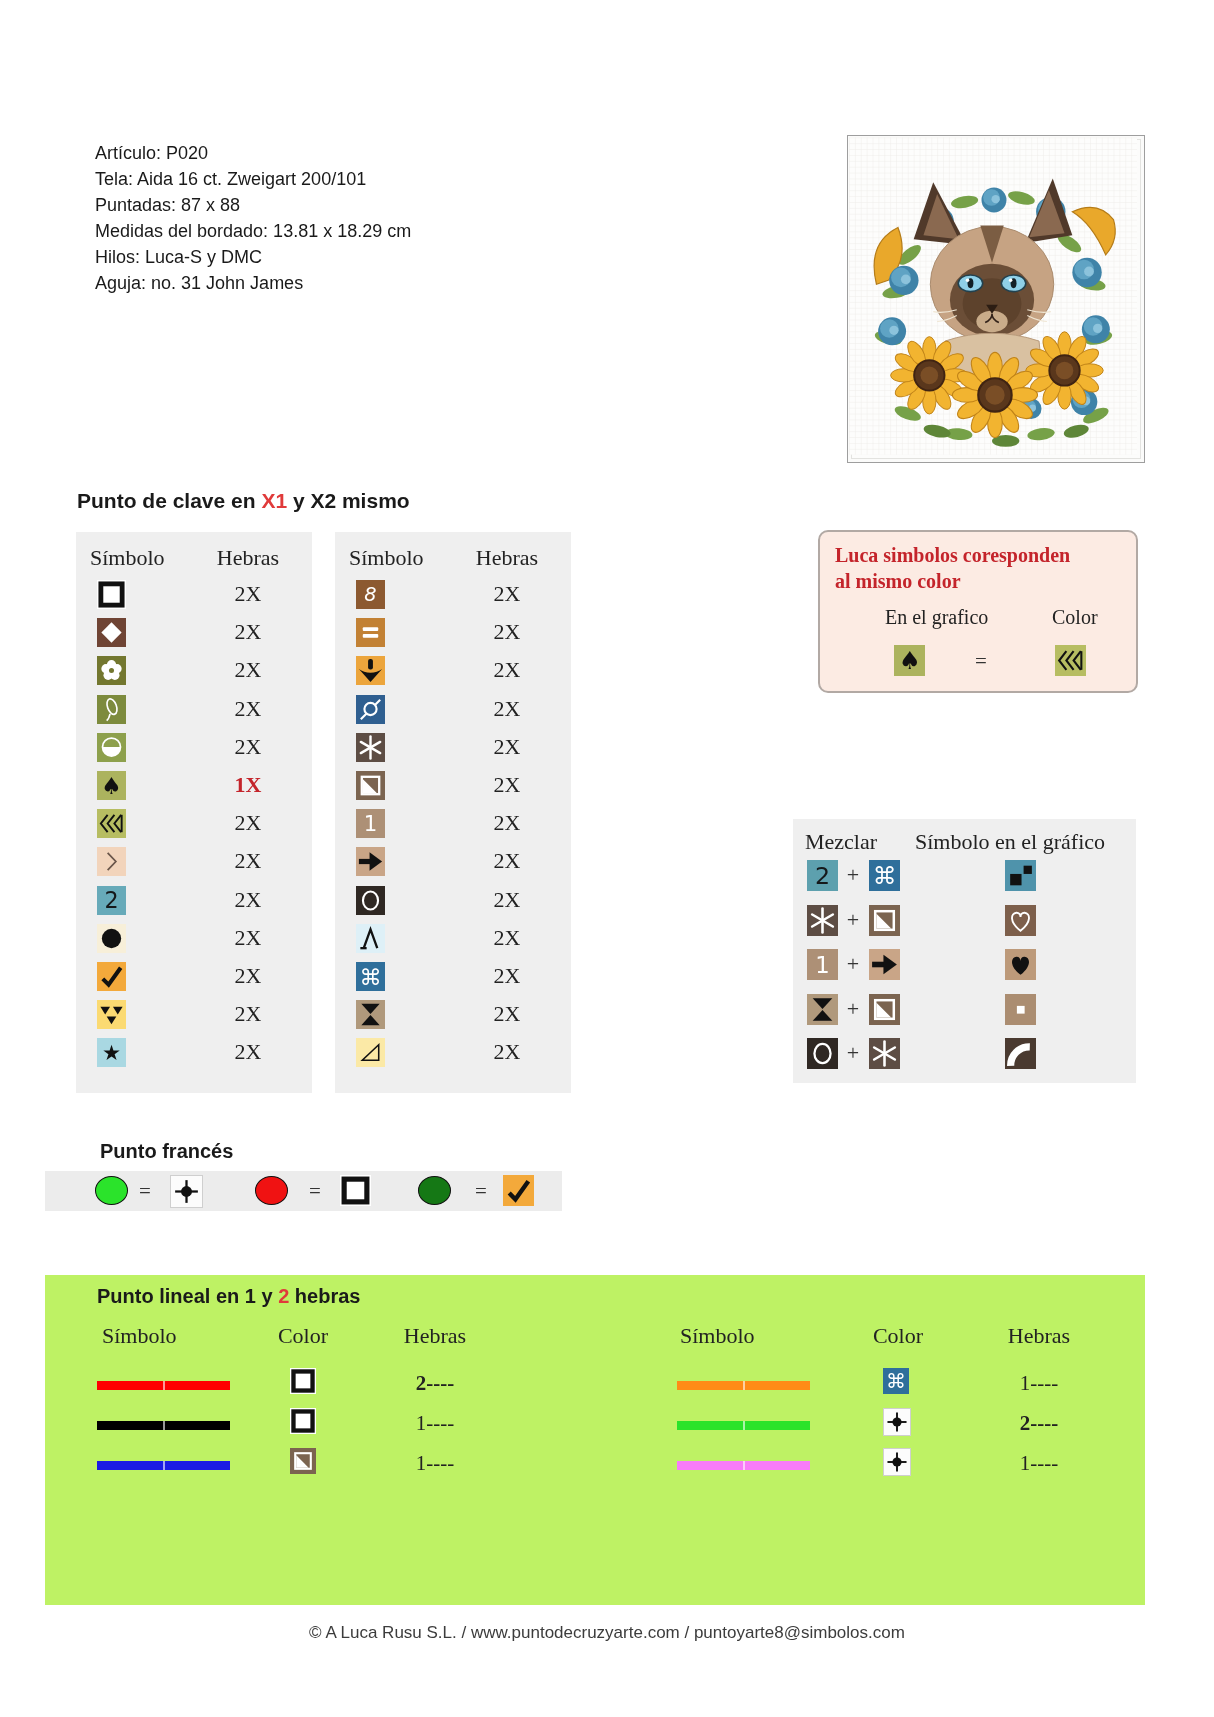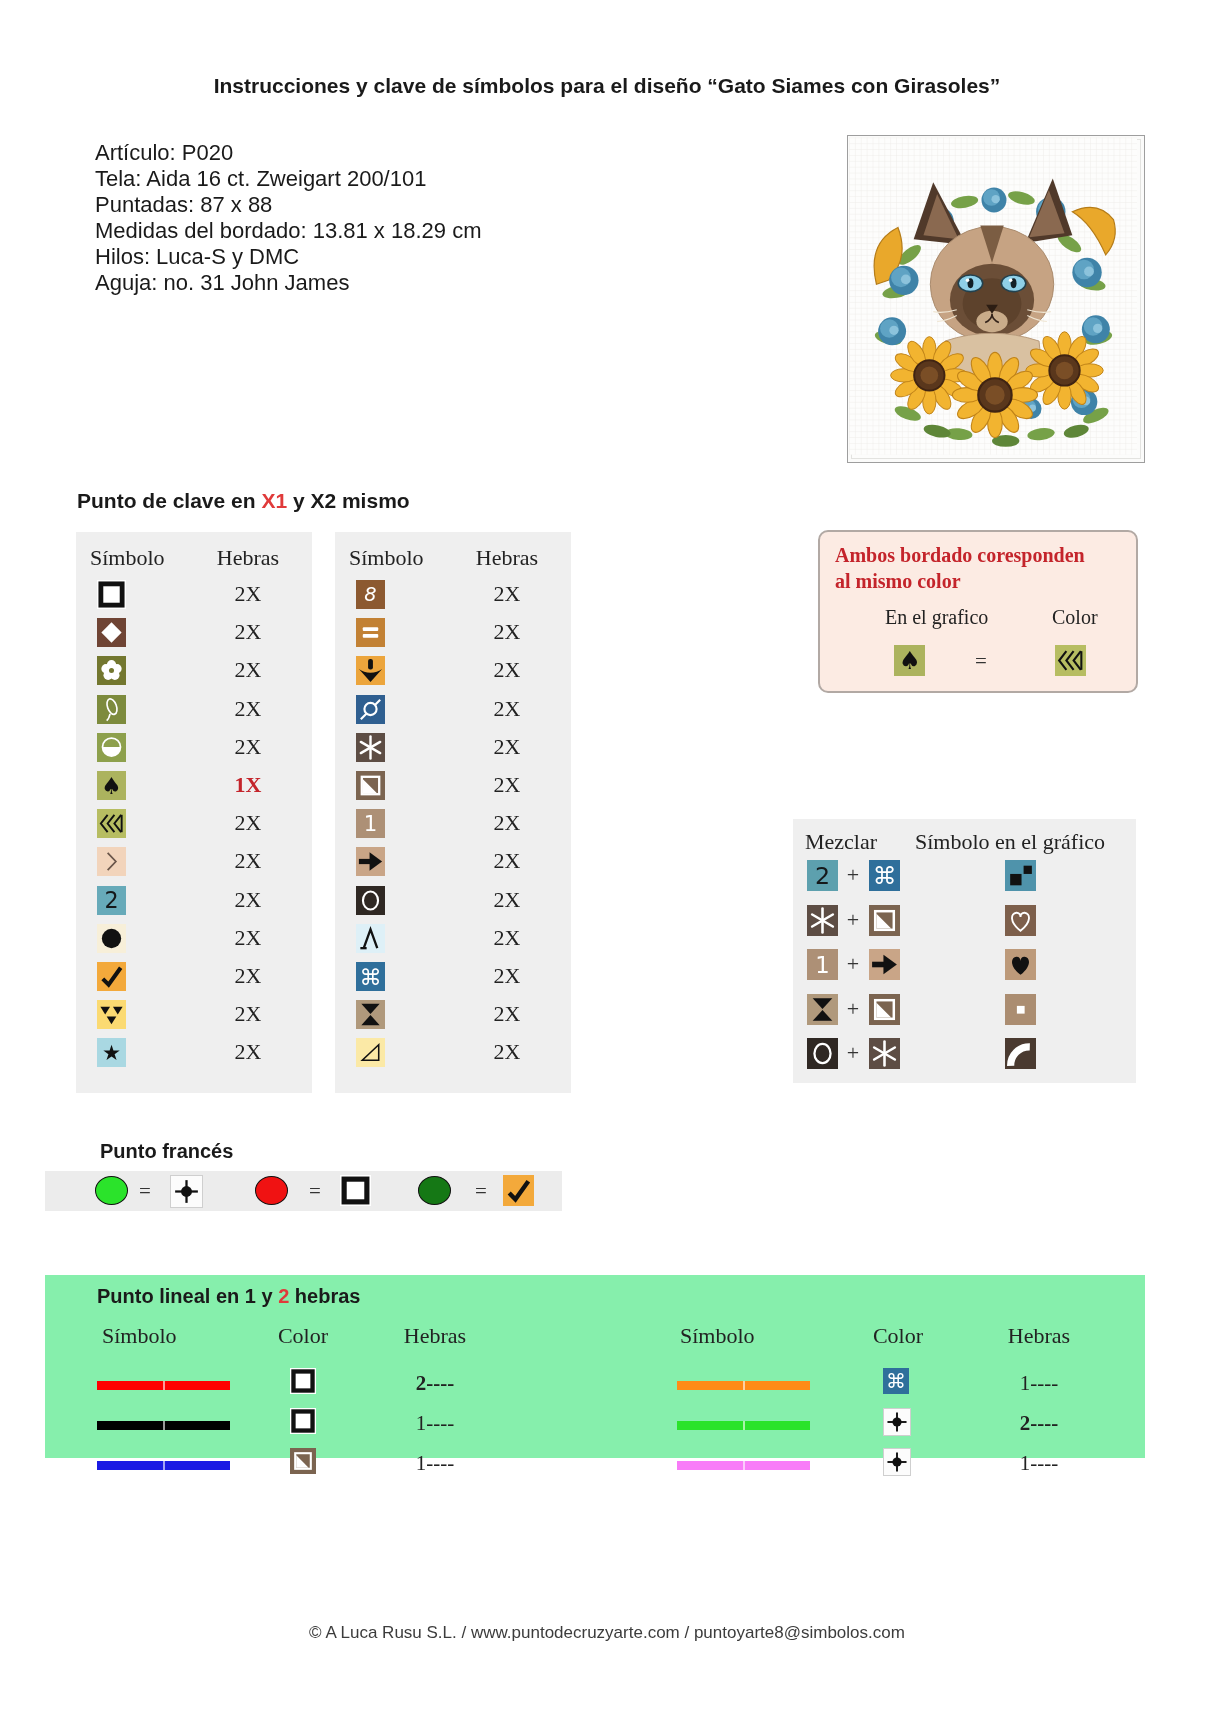--- a/index.html
+++ b/index.html
@@ -1,19 +1,19 @@
 <!DOCTYPE html>
 <html><head>
 <meta charset="utf-8">
 <style>
   html,body{margin:0;padding:0;background:#ffffff;}
   .page{position:relative;width:1214px;height:1717px;background:#fff;overflow:hidden;color:#1a1a1a;}
   .sans{font-family:"Liberation Sans",sans-serif;}
   .title{position:absolute;top:74px;left:0;width:100%;text-align:center;font-size:21px;font-weight:bold;}
-  .info{position:absolute;left:95px;top:140px;font-size:22px;line-height:26px;}
+  .info{position:absolute;left:95px;top:140px;font-size:18px;line-height:26px;}
   .cat-frame{position:absolute;left:847px;top:135px;width:296px;height:326px;border:1px solid #9e9e9e;
              box-shadow:inset 0 0 0 3px #fbfbfa, inset 0 0 0 4px #e3e3e0;background:#fcfcfb;}
   .cat-frame svg{display:block;margin:1px;}
   .h-sans{position:absolute;font-size:21px;font-weight:bold;font-family:"Liberation Sans",sans-serif;white-space:nowrap;}
   .red-sans{color:#e03a3a;}
   .sym-table{position:absolute;width:236px;height:561px;background:#efefef;}
   .col-head{position:absolute;top:13px;font-size:22px;color:#222;font-family:"Liberation Serif",serif;}
   .col-sym{left:14px;}
   .col-heb{left:132px;width:80px;text-align:center;}
   .sym{position:absolute;display:flex;align-items:center;justify-content:center;}
@@ -22,34 +22,33 @@
   .ambos-box{position:absolute;left:818px;top:530px;width:316px;height:159px;background:#fcebe3;
              border:2px solid #b2a9a4;border-radius:10px;}
   .ambos-t{position:absolute;left:15px;font-size:20px;font-weight:bold;color:#c4242b;font-family:"Liberation Serif",serif;white-space:nowrap;}
   .ambos-lbl{position:absolute;font-size:20px;color:#222;font-family:"Liberation Serif",serif;white-space:nowrap;}
   .eq{position:absolute;font-size:21px;color:#333;font-family:"Liberation Serif",serif;text-align:center;}
   .cruces-table{position:absolute;left:793px;top:819px;width:343px;height:264px;background:#efefef;}
   .cruces-h{position:absolute;top:10px;font-size:22px;color:#222;font-family:"Liberation Serif",serif;white-space:nowrap;}
   .plus{position:absolute;width:20px;text-align:center;font-size:22px;color:#333;font-family:"Liberation Serif",serif;}
   .frances-strip{position:absolute;left:45px;top:1171px;width:517px;height:40px;background:#ececec;}
   .dot{position:absolute;width:33px;height:29px;border-radius:50%;border:1.4px solid #111;box-sizing:border-box;}
-  .lineal-box{position:absolute;left:45px;top:1275px;width:1100px;height:183px;background:#86efac;}
+  .lineal-box{position:absolute;left:45px;top:1275px;width:1100px;height:330px;background:#bef264;}
   .lin-head{position:absolute;font-size:22px;color:#222;font-family:"Liberation Serif",serif;white-space:nowrap;}
   .line-sym{position:absolute;width:133px;height:9px;}
   .line-notch{position:absolute;left:66px;top:0;width:2px;height:9px;background:rgba(255,255,255,0.6);}
   .lin-heb{position:absolute;width:90px;text-align:center;font-size:21px;color:#222;font-family:"Liberation Serif",serif;}
   .footer{position:absolute;top:1623px;left:0;width:100%;text-align:center;font-size:17px;color:#3c3c3c;}
   svg text{font-family:"DejaVu Sans",sans-serif;}
 </style>
 </head>
 <body>
 
 <div class="page sans">
 
-  <div class="title">Instrucciones y clave de símbolos para el diseño “Gato Siames con Girasoles”</div>
 
   <div class="info">
     <div>Artículo: P020</div>
     <div>Tela: Aida 16 ct. Zweigart 200/101</div>
     <div>Puntadas: 87 x 88</div>
     <div>Medidas del bordado: 13.81 x 18.29 cm</div>
     <div>Hilos: Luca-S y DMC</div>
     <div>Aguja: no. 31 John James</div>
   </div>
 
@@ -339,21 +338,21 @@
       <div class="hebras-val" style="left: 132px; top: 469.2px;">2X</div>
       <div class="sym" style="left: 21px; top: 506.4px; width: 29px; height: 29px; background: rgb(251, 233, 166);">
         <svg viewBox="0 0 30 30" width="29" height="29">
           <polygon points="6.5,23 23.5,23 23.5,7" fill="none" stroke="#111111" stroke-width="1.6"></polygon>
         </svg>
       </div>
       <div class="hebras-val" style="left: 132px; top: 507.4px;">2X</div>
     </div>
 
   <div class="ambos-box">
-    <div class="ambos-t" style="top:12px">Ambos bordado coresponden</div>
+    <div class="ambos-t" style="top:12px">Luca simbolos coresponden</div>
     <div class="ambos-t" style="top:38px">al mismo color</div>
     <span class="ambos-lbl" style="left:65px;top:74px">En el grafico</span>
     <span class="ambos-lbl" style="left:232px;top:74px">Color</span>
     <span class="eq" style="left:146px;top:117px;width:30px">=</span>
     <div id="ambos-syms">
         <div class="sym" style="left: 74px; top: 113px; width: 31px; height: 31px; background: rgb(172, 179, 94);">
           <svg viewBox="0 0 30 30" width="31" height="31">
             <text x="15" y="23.5" font-size="24" text-anchor="middle" fill="#111111">♠</text>
           </svg>
         </div>

